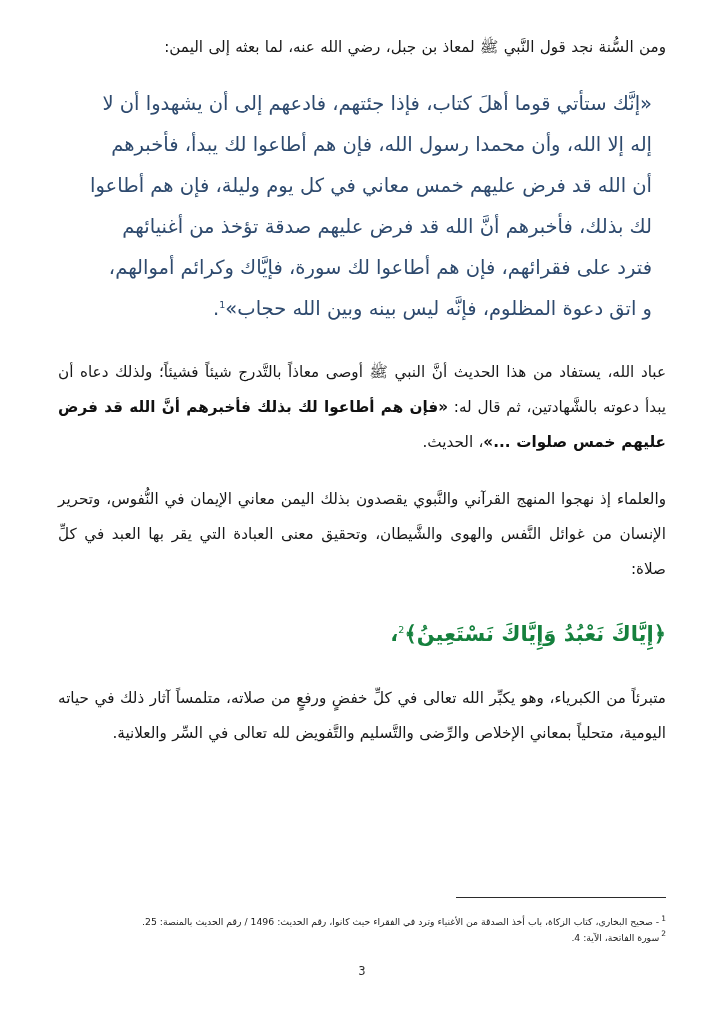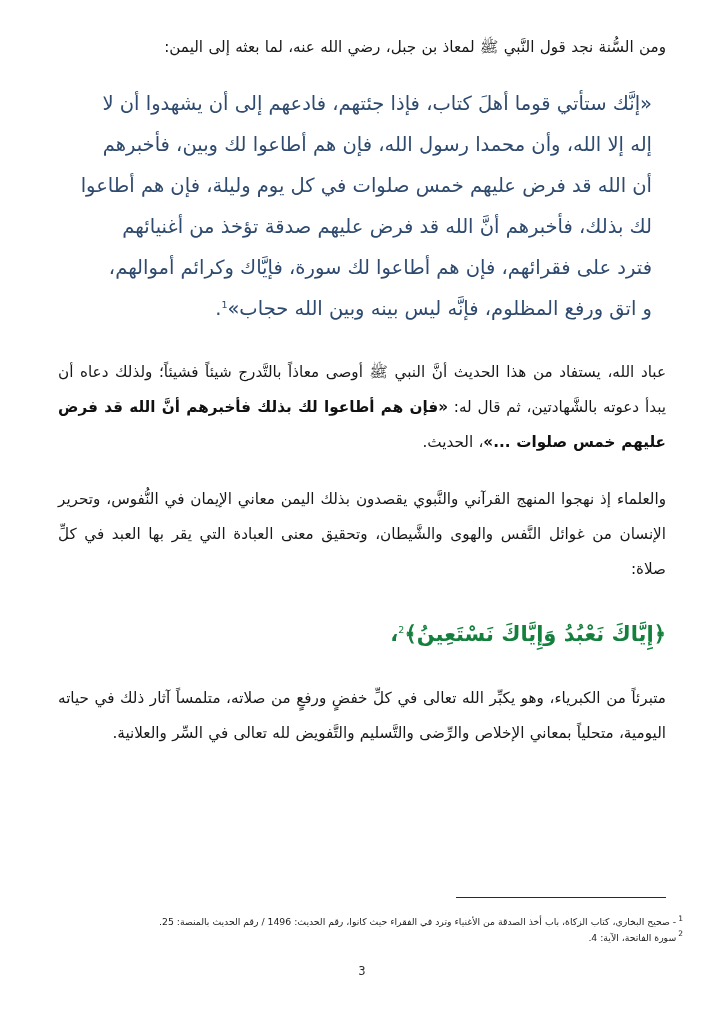--- a/index.html
+++ b/index.html
@@ -87,21 +87,21 @@
   .footnote-rule {
     position: absolute;
     bottom: 126px;
     right: 58px;
     width: 210px;
     border-top: 1.1px solid #2b2b2b;
   }
   .footnotes {
     position: absolute;
     bottom: 78px;
-    right: 41px;
+    right: 58px;
     left: 58px;
     direction: rtl;
     font-size: 9.3px;
     line-height: 14.5px;
     color: #1b1b1b;
     text-align: right;
   }
   .footnotes .fn-line {
     white-space: nowrap;
     margin: 0 0 1px 0;
@@ -129,25 +129,25 @@
 <body>
 
 <div class="page">
 
   <div class="content">
 
     <p class="para intro">ومن السُّنة نجد قول النَّبي ﷺ لمعاذ بن جبل، رضي الله عنه، لما بعثه إلى اليمن:</p>
 
     <div class="hadith">
       <span class="ln">«إنَّك ستأتي قوما أهلَ كتاب، فإذا جئتهم، فادعهم إلى أن يشهدوا أن لا</span>
-      <span class="ln">إله إلا الله، وأن محمدا رسول الله، فإن هم أطاعوا لك وبين، فأخبرهم</span>
-      <span class="ln">أن الله قد فرض عليهم خمس صلوات في كل يوم وليلة، فإن هم أطاعوا</span>
+      <span class="ln">إله إلا الله، وأن محمدا رسول الله، فإن هم أطاعوا لك يبدأ، فأخبرهم</span>
+      <span class="ln">أن الله قد فرض عليهم خمس معاني في كل يوم وليلة، فإن هم أطاعوا</span>
       <span class="ln">لك بذلك، فأخبرهم أنَّ الله قد فرض عليهم صدقة تؤخذ من أغنيائهم</span>
       <span class="ln">فترد على فقرائهم، فإن هم أطاعوا لك سورة، فإيَّاك وكرائم أموالهم،</span>
-      <span class="ln"><span>و اتق ورفع المظلوم، فإنَّه ليس بينه وبين الله حجاب»</span><sup class="fn">1</sup><span>.</span></span>
+      <span class="ln"><span>و اتق دعوة المظلوم، فإنَّه ليس بينه وبين الله حجاب»</span><sup class="fn">1</sup><span>.</span></span>
     </div>
 
     <p class="para"><span>عباد الله، يستفاد من هذا الحديث أنَّ النبي ﷺ أوصى معاذاً بالتَّدرج شيئاً فشيئاً؛ ولذلك دعاه أن يبدأ دعوته بالشَّهادتين، ثم قال له: </span><span class="bold-quote">«فإن هم أطاعوا لك بذلك فأخبرهم أنَّ الله قد فرض عليهم خمس صلوات ...»</span><span>، الحديث.</span></p>
 
     <p class="para" style="margin-top:22px;">والعلماء إذ نهجوا المنهج القرآني والنَّبوي يقصدون بذلك اليمن معاني الإيمان في النُّفوس، وتحرير الإنسان من غوائل النَّفس والهوى والشَّيطان، وتحقيق معنى العبادة التي يقر بها العبد في كلِّ صلاة:</p>
 
     <div class="verse"><span>﴿إِيَّاكَ نَعْبُدُ وَإِيَّاكَ نَسْتَعِينُ﴾</span><sup class="fn">2</sup><span>،</span></div>
 
     <p class="para" style="margin-top:7px;">متبرئاً من الكبرياء، وهو يكبِّر الله تعالى في كلِّ خفضٍ ورفعٍ من صلاته، متلمساً آثار ذلك في حياته اليومية، متحلياً بمعاني الإخلاص والرِّضى والتَّسليم والتَّفويض لله تعالى في السِّر والعلانية.</p>
 

